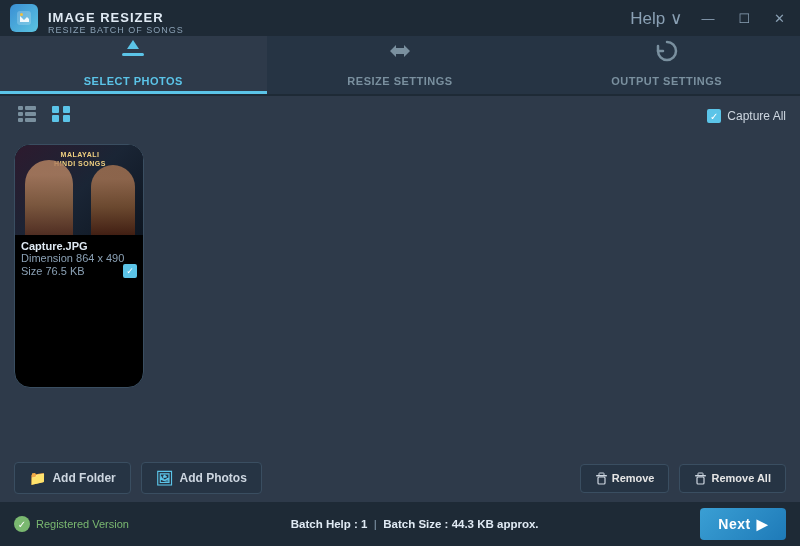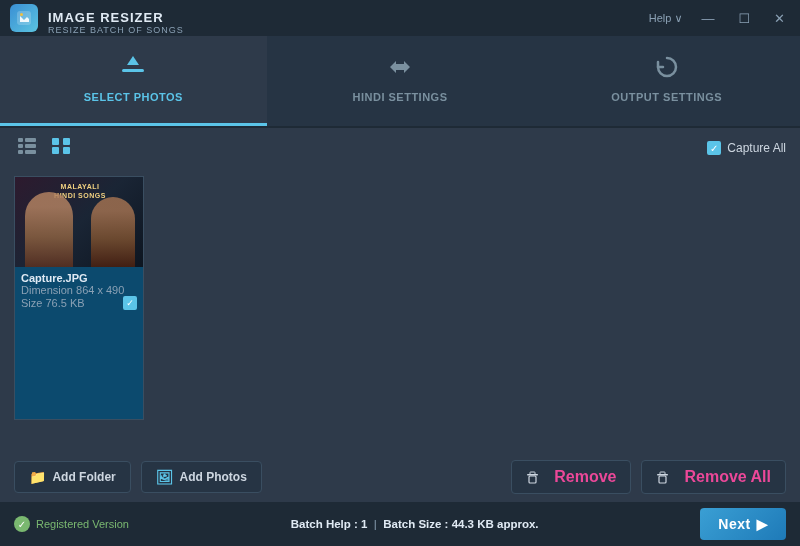--- a/index.html
+++ b/index.html
@@ -54,37 +54,37 @@
       font-size: 9px;
       color: #8aa0b4;
       letter-spacing: 1px;
     }
     .title-bar-right {
       display: flex;
       align-items: center;
       gap: 14px;
     }
     .title-bar-right .help {
-      font-size: 11px;
+      font-size: 17px;
       color: #8aa0b4;
       cursor: pointer;
     }
     .win-btn {
       font-size: 13px;
       color: #8aa0b4;
       cursor: pointer;
       padding: 2px 5px;
     }
 
     
     .tab-bar {
       background: #263444;
       display: flex;
       align-items: flex-end;
-      height: 92px;
+      height: 60px;
       border-bottom: 2px solid #1e2a36;
     }
     .tab {
       flex: 1;
       display: flex;
       flex-direction: column;
       align-items: center;
       justify-content: center;
       height: 100%;
       gap: 5px;
@@ -149,23 +149,23 @@
     .photo-grid {
       padding: 8px 14px;
       display: flex;
       flex-wrap: wrap;
       gap: 10px;
       min-height: 260px;
       background: #2e3a4a;
     }
     .photo-card {
       width: 130px;
-      background: #0c4a6e;
+      background: #000000;
       border: 1px solid #3a4e61;
-      border-radius: 0;
+      border-radius: 16px;
       overflow: hidden;
       position: relative;
       cursor: pointer;
     }
     .photo-thumb {
       width: 130px;
       height: 90px;
       background: linear-gradient(180deg, #1a2535 0%, #2d1a2e 40%, #1c2030 100%);
       position: relative;
       overflow: hidden;
@@ -274,29 +274,29 @@
     }
     .btn-folder-icon { color: #f0c040; }
     .btn-photo-icon { color: #5bc4e8; }
     .action-right {
       display: flex;
       gap: 10px;
     }
     .remove-btn {
       display: flex;
       align-items: center;
-      gap: 15px;
+      gap: 4px;
       padding: 7px 14px;
       border-radius: 4px;
-      font-size: 16px;
+      font-size: 11px;
       font-weight: 600;
       cursor: pointer;
       border: 1px solid #3a4e61;
       background: #263444;
-      color: #ec4899;
+      color: #e5e5e5;
     }
 
     
     .status-bar {
       position: absolute;
       bottom: 0;
       left: 0;
       right: 0;
       height: 44px;
       background: #1e2a36;
@@ -380,21 +380,21 @@
       </svg>
     </div>
     <span>SELECT PHOTOS</span>
   </div>
   <div class="tab">
     <div class="tab-icon">
       <svg width="28" height="28" viewBox="0 0 28 28" fill="none">
         <path d="M4 14 L10 8 L10 11 L18 11 L18 8 L24 14 L18 20 L18 17 L10 17 L10 20 Z" fill="#7a909f"></path>
       </svg>
     </div>
-    <span>HINDI SETTINGS</span>
+    <span>RESIZE SETTINGS</span>
   </div>
   <div class="tab">
     <div class="tab-icon">
       <svg width="28" height="28" viewBox="0 0 28 28" fill="none">
         <path d="M14 5 A9 9 0 1 1 5 14" stroke="#7a909f" stroke-width="2.5" fill="none" stroke-linecap="round"></path>
         <path d="M5 9 L5 14 L10 14" stroke="#7a909f" stroke-width="2.5" fill="none" stroke-linecap="round" stroke-linejoin="round"></path>
       </svg>
     </div>
     <span>OUTPUT SETTINGS</span>
   </div>

